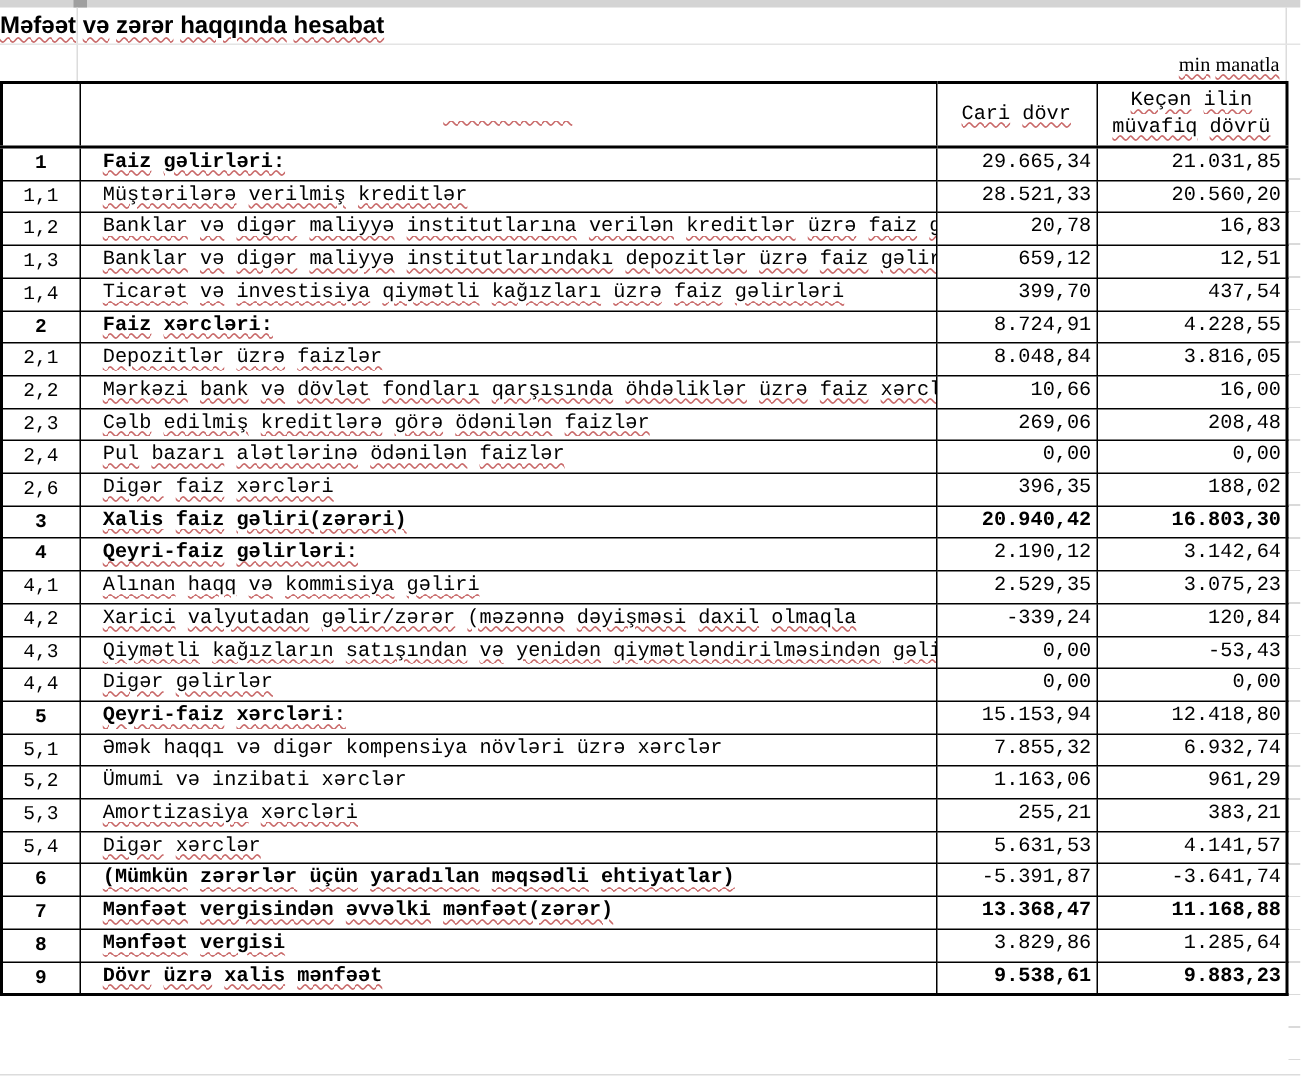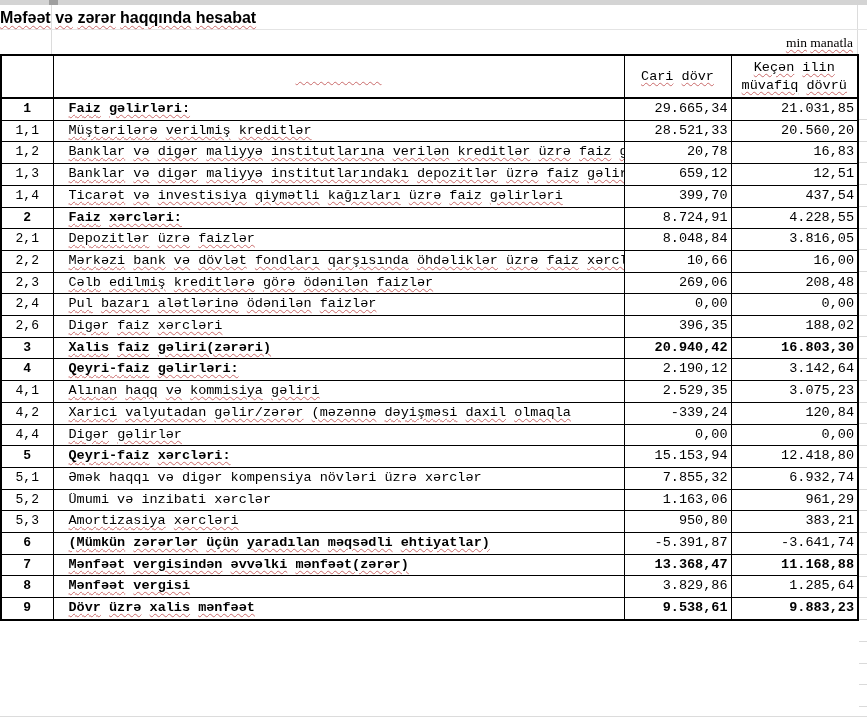--- a/index.html
+++ b/index.html
@@ -179,20 +179,26 @@
     <td class="val">2.529,35</td>
     <td class="val">3.075,23</td>
   </tr>
       <tr>
     <td class="no">4,2</td>
     <td class="label"><span class="sqw">Xarici</span> <span class="sqw">valyutadan</span> <span class="sqw">gəlir/zərər</span> <span class="sqw">(məzənnə</span> <span class="sqw">dəyişməsi</span> <span class="sqw">daxil</span> <span class="sqw">olmaqla</span></td>
     <td class="val">-339,24</td>
     <td class="val">120,84</td>
   </tr>
       <tr>
+    <td class="no">4,3</td>
+    <td class="label"><span class="sqw">Qiymətli</span> <span class="sqw">kağızların</span> <span class="sqw">satışından</span> <span class="sqw">və</span> <span class="sqw">yenidən</span> <span class="sqw">qiymətləndirilməsindən</span> <span class="sqw">gəlir/zərər</span></td>
+    <td class="val">0,00</td>
+    <td class="val">-53,43</td>
+  </tr>
+      <tr>
     <td class="no">4,4</td>
     <td class="label"><span class="sqw">Digər</span> <span class="sqw">gəlirlər</span></td>
     <td class="val">0,00</td>
     <td class="val">0,00</td>
   </tr>
       <tr>
     <td class="no b">5</td>
     <td class="label b"><span class="sqw">Qeyri-faiz</span> <span class="sqw">xərcləri:</span></td>
     <td class="val">15.153,94</td>
     <td class="val">12.418,80</td>
@@ -205,22 +211,28 @@
   </tr>
       <tr>
     <td class="no">5,2</td>
     <td class="label">Ümumi və inzibati xərclər</td>
     <td class="val">1.163,06</td>
     <td class="val">961,29</td>
   </tr>
       <tr>
     <td class="no">5,3</td>
     <td class="label"><span class="sqw">Amortizasiya</span> <span class="sqw">xərcləri</span></td>
-    <td class="val">950,80</td>
+    <td class="val">255,21</td>
     <td class="val">383,21</td>
+  </tr>
+      <tr>
+    <td class="no">5,4</td>
+    <td class="label"><span class="sqw">Digər</span> <span class="sqw">xərclər</span></td>
+    <td class="val">5.631,53</td>
+    <td class="val">4.141,57</td>
   </tr>
       <tr>
     <td class="no b">6</td>
     <td class="label b"><span class="sqw">(Mümkün</span> <span class="sqw">zərərlər</span> <span class="sqw">üçün</span> <span class="sqw">yaradılan</span> <span class="sqw">məqsədli</span> <span class="sqw">ehtiyatlar)</span></td>
     <td class="val">-5.391,87</td>
     <td class="val">-3.641,74</td>
   </tr>
       <tr>
     <td class="no b">7</td>
     <td class="label b"><span class="sqw">Mənfəət</span> <span class="sqw">vergisindən</span> <span class="sqw">əvvəlki</span> <span class="sqw">mənfəət(zərər)</span></td>

